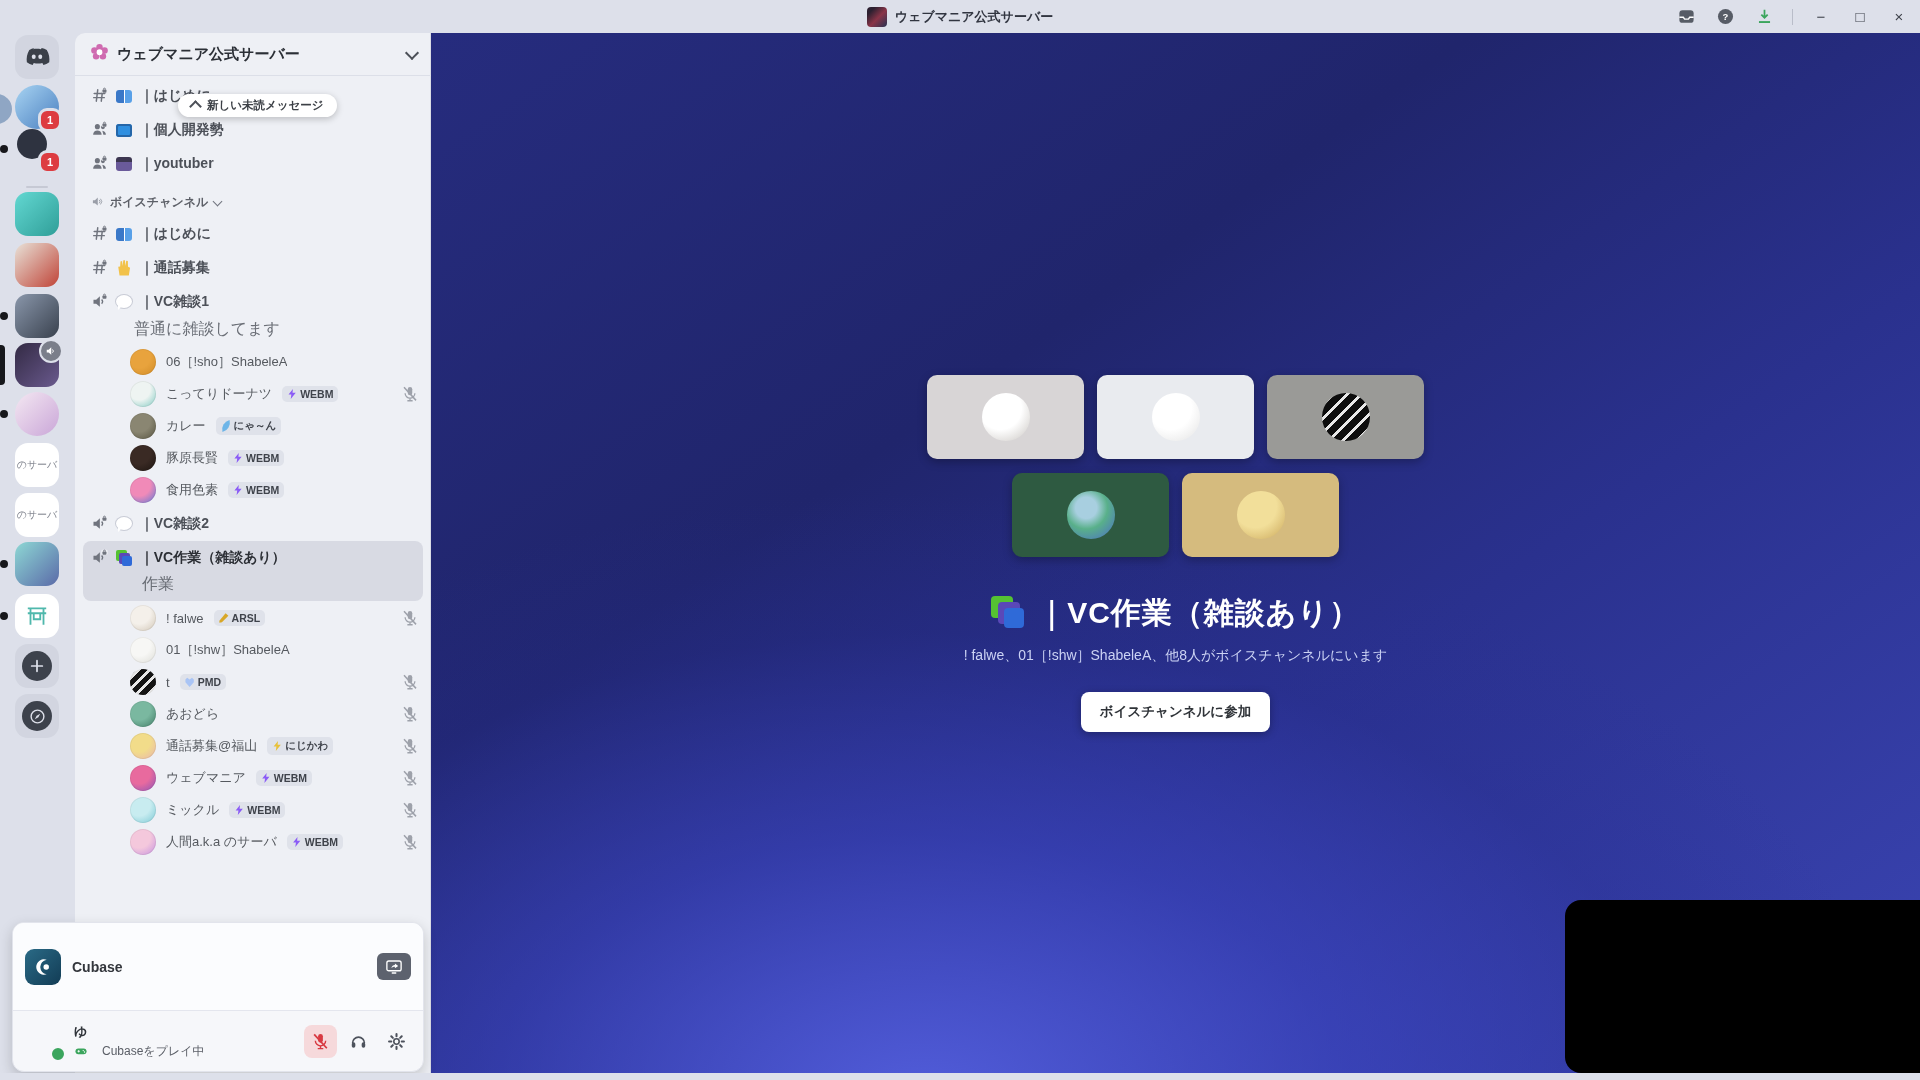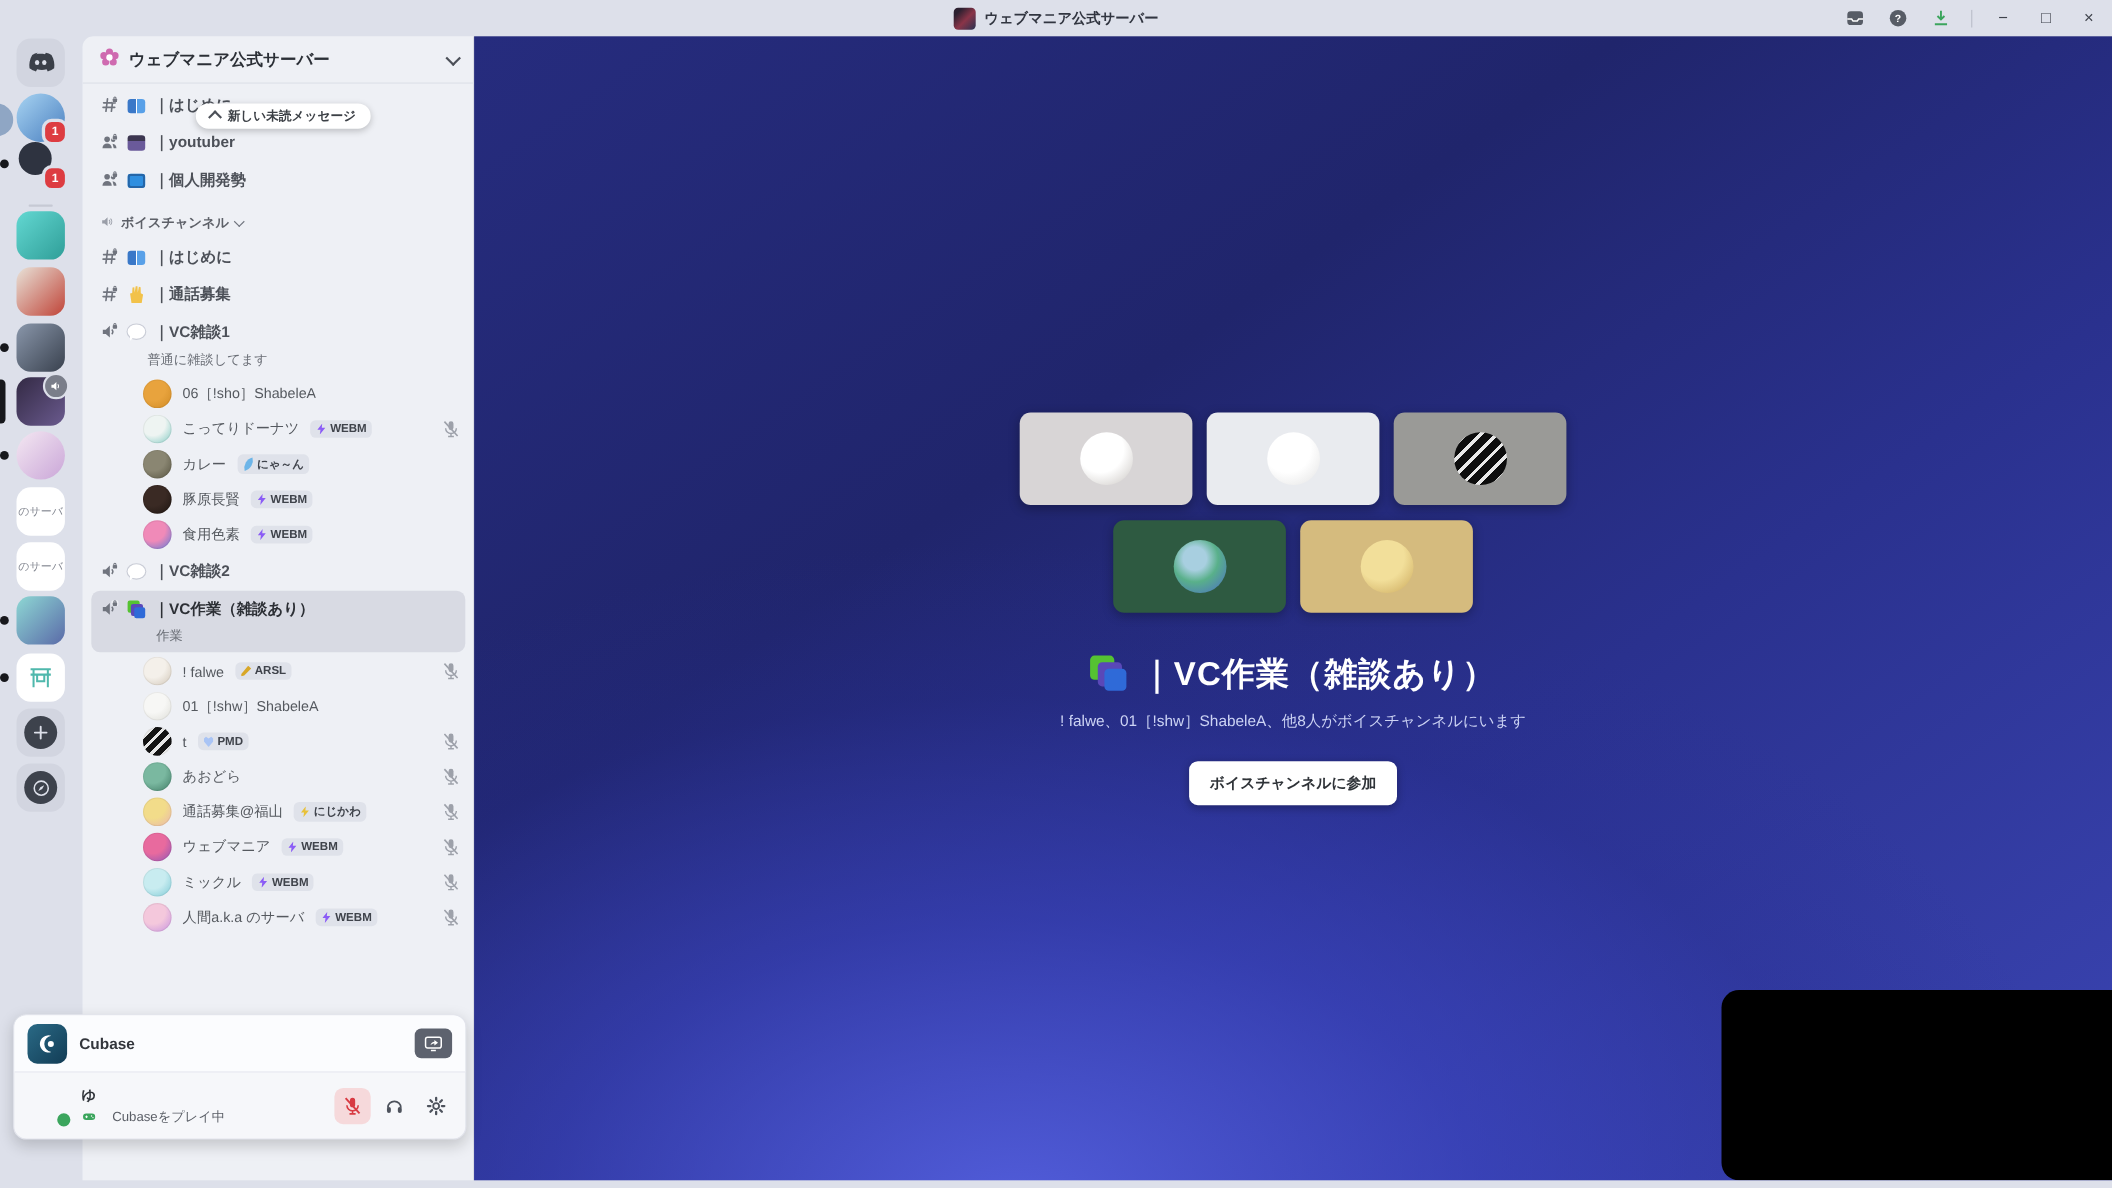--- a/index.html
+++ b/index.html
@@ -49,21 +49,21 @@
   .chev{width:8px;height:8px;border-right:2px solid #4c5058;border-bottom:2px solid #4c5058;transform:rotate(45deg);margin-top:-3px}
   .chev-sm{width:6px;height:6px;border-right:1.6px solid #70747e;border-bottom:1.6px solid #70747e;transform:rotate(45deg);margin-top:-2px}
   .chev-up{width:7px;height:7px;border-left:2px solid #4c5058;border-top:2px solid #4c5058;transform:rotate(45deg);margin-bottom:-2px}
   .channel-scroll{position:absolute;top:42px;left:0;right:0;bottom:0;overflow:hidden;padding-top:3px}
   .cat{display:flex;align-items:center;gap:6px;padding:13px 12px 5px 16px;font-size:12px;font-weight:700;color:#5d6068}
   .cat.clipped{margin-top:-12px;padding-top:2px}
   .ch-row{display:flex;align-items:center;gap:8px;height:33px;margin:1px 8px;padding:0 8px;border-radius:8px;
           color:#4c5058;font-size:14px;font-weight:600;white-space:nowrap;cursor:default}
   .ch-block.selected{background:#d8dae3;border-radius:8px;margin:1px 8px}
   .ch-block.selected .ch-row{margin:0;background:transparent;color:#2c2f35}
-  .ch-status{font-size:12px;color:#6a6e76;padding:0 8px 6px 59px;white-space:nowrap}
+  .ch-status{font-size:16px;color:#6a6e76;padding:0 8px 6px 59px;white-space:nowrap}
   .mem-row{position:relative;display:flex;align-items:center;gap:10px;height:32px;padding:0 36px 0 55px;
            font-size:13px;color:#55595f;white-space:nowrap;overflow:hidden}
   .mem-av{flex:0 0 26px;width:26px;height:26px;border-radius:50%;box-shadow:inset 0 0 0 1px rgba(0,0,0,.06)}
   .mem-name{overflow:hidden;text-overflow:ellipsis}
   .badge{display:inline-flex;align-items:center;gap:3px;background:#dfe2ea;border-radius:5px;padding:2px 5px;
          font-size:10.5px;font-weight:700;color:#3f434b;flex:0 0 auto}
   .badge-ic{width:10px;height:10px;display:inline-block}
   .ic-zap{clip-path:polygon(58% 0,14% 56%,42% 56%,36% 100%,86% 38%,54% 38%)}
   .ic-flame{border-radius:50% 0 50% 50%;transform:rotate(45deg) scale(.9)}
   .ic-leaf{border-radius:100% 0 100% 0;transform:rotate(-15deg)}
@@ -90,21 +90,21 @@
   .em-books .b3{left:6px;top:6px;width:10px;height:10px;background:#2f6ad8}
   .em-books-big{flex:0 0 34px;width:34px;height:34px;position:relative}
   .em-books-big i{position:absolute;border-radius:4px}
   .em-books-big .b2{left:7px;top:6px;width:22px;height:22px;background:#5a48b8}
   .em-books-big .b1{left:0;top:0;width:22px;height:22px;background:#55c232}
   .em-books-big .b3{left:13px;top:12px;width:20px;height:20px;background:#2f6ad8}
 
   
   .bottom-card{position:absolute;left:12px;top:922px;width:410px;border-radius:12px;background:#f6f7fa;z-index:10;
                box-shadow:0 5px 14px rgba(0,0,0,.18);border:1px solid #e2e4ec;overflow:hidden}
-  .act-row{height:51px;display:flex;align-items:center;gap:11px;padding:0 12px;background:#fbfcfe;border-bottom:1px solid #e4e6ee}
+  .act-row{height:51px;display:flex;align-items:center;gap:11px;padding:18px 12px;background:#fbfcfe;border-bottom:1px solid #e4e6ee}
   .cubase-ic{width:36px;height:36px;border-radius:9px;background:linear-gradient(135deg,#2a6a86,#123c55);
              display:flex;align-items:center;justify-content:center}
   .act-name{font-size:14px;font-weight:600;color:#33363c}
   .stream-btn{margin-left:auto;width:34px;height:27px;border-radius:6px;background:#5d626e;display:flex;align-items:center;justify-content:center}
   .user-row{height:60px;display:flex;align-items:center;gap:9px;padding:0 10px 0 12px}
   .u-avatar{position:relative;width:40px;height:40px;flex:0 0 40px}
   .u-avatar .img{width:40px;height:40px;border-radius:50%;background:radial-gradient(circle at 50% 30%,#86c46a 0 40%,#f2d4ae 41% 70%,#e8eef2 71%)}
   .u-dot{position:absolute;right:-2px;bottom:-2px;width:12px;height:12px;border-radius:50%;background:#3ba55d;border:3px solid #f6f7fa}
   .u-meta{display:flex;flex-direction:column;gap:2px;min-width:0}
   .u-name{font-size:13px;font-weight:700;color:#2f3339}
@@ -288,39 +288,39 @@
                 <svg width="17" height="17" viewBox="0 0 24 24">
                   <circle cx="9" cy="8" r="3.6" fill="#70747e"></circle>
                   <path d="M3 19.5c0-3.8 2.7-6 6-6s6 2.2 6 6z" fill="#70747e"></path>
                   <circle cx="16.8" cy="8.6" r="2.9" fill="#70747e"></circle>
                   <path d="M16 13.8c2.9.3 5 2.3 5 5.7h-3.5" fill="#70747e"></path>
                   <rect x="14.5" y="1" width="9" height="7.5" rx="2" fill="#eef0f5"></rect>
                   <rect x="16.2" y="3.6" width="5.6" height="4.6" rx="1.1" fill="#70747e"></rect>
                   <path d="M17.6 3.6V3a1.4 1.4 0 0 1 2.8 0v.6" stroke="#70747e" stroke-width="1.3" fill="none"></path>
                 </svg>
               </span>
-              <span class="em em-clapper"></span>
-              <span>｜youtuber</span>
+              <span class="em em-monitor"></span>
+              <span>｜個人開発勢</span>
             </div>
           </div>
           <div class="ch-block">
             <div class="ch-row">
               <span style="display:flex">
                 <svg width="17" height="17" viewBox="0 0 24 24">
                   <circle cx="9" cy="8" r="3.6" fill="#70747e"></circle>
                   <path d="M3 19.5c0-3.8 2.7-6 6-6s6 2.2 6 6z" fill="#70747e"></path>
                   <circle cx="16.8" cy="8.6" r="2.9" fill="#70747e"></circle>
                   <path d="M16 13.8c2.9.3 5 2.3 5 5.7h-3.5" fill="#70747e"></path>
                   <rect x="14.5" y="1" width="9" height="7.5" rx="2" fill="#eef0f5"></rect>
                   <rect x="16.2" y="3.6" width="5.6" height="4.6" rx="1.1" fill="#70747e"></rect>
                   <path d="M17.6 3.6V3a1.4 1.4 0 0 1 2.8 0v.6" stroke="#70747e" stroke-width="1.3" fill="none"></path>
                 </svg>
               </span>
-              <span class="em em-monitor"></span>
-              <span>｜個人開発勢</span>
+              <span class="em em-clapper"></span>
+              <span>｜youtuber</span>
             </div>
           </div>
           <div class="cat">
             <span><svg width="13" height="13" viewBox="0 0 24 24">
                 <path d="M3.5 9.5v5.5h3.8l5.2 4.5v-15L7.3 9.5z" fill="#9a9ea8"></path>
                 <path d="M15 9a4.3 4.3 0 0 1 0 6.4M17.5 7a7.5 7.5 0 0 1 0 10.4" stroke="#9a9ea8" stroke-width="1.7" fill="none"></path>
               </svg></span>
             <span>ボイスチャンネル</span>
             <span class="chev-sm"></span>
           </div>

